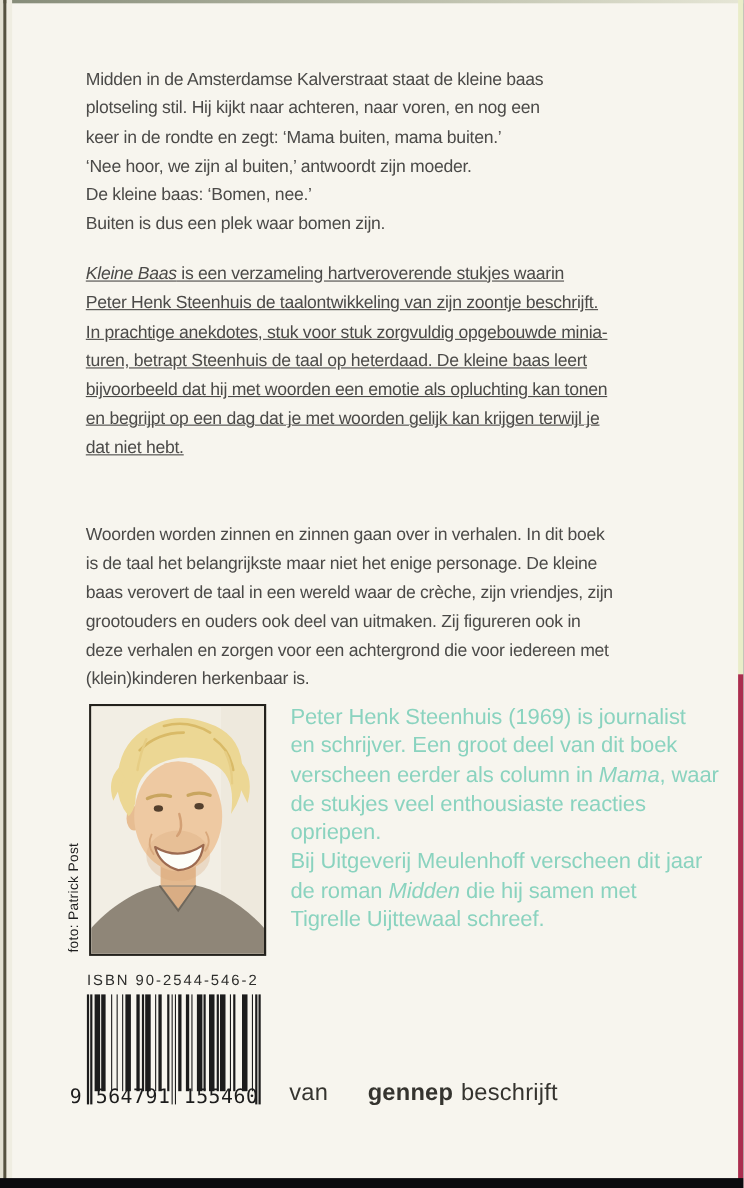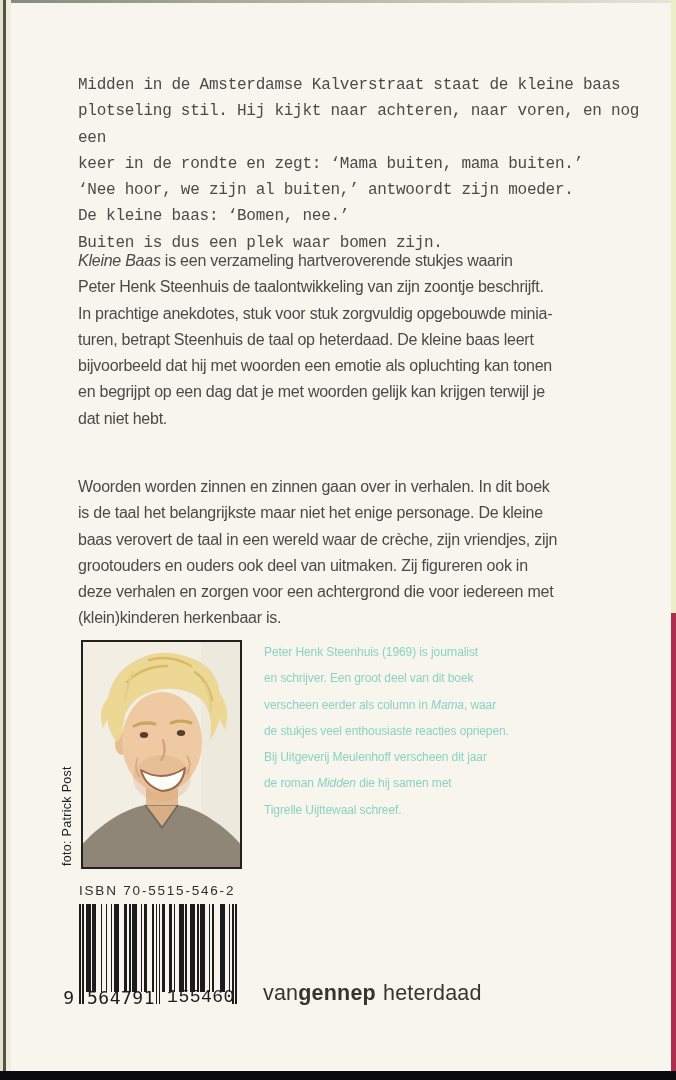--- a/index.html
+++ b/index.html
@@ -20,68 +20,68 @@
   .edge-right-bottom{position:absolute;left:671px;top:613px;width:5px;height:467px;background:var(--edge-red,#ab2e4e);}
   .edge-bottom{position:absolute;left:0;top:1071px;width:676px;height:9px;background:var(--bottom-strip,#0b0b0e);}
 
   
   .blurb{
     position:absolute;left:78px;width:575px;margin:0;
     font-size:16px;line-height:26.3px;letter-spacing:-0.25px;
     color:var(--body-text,#4b4a48);
     white-space:pre-line;
   }
-  #p1{top:72px;font-family:Liberation Mono, monospace;}
-  #p2{top:248px;}
+  #p1{top:60px;}
+  #p2{top:237px;text-decoration:underline;}
   #p3{top:474px;}
   .italic{font-style:italic;}
 
   
   .photo-frame{
     position:absolute;left:81px;top:640px;width:157px;height:225px;
     border:2px solid #23211c;background:#f2eee4;
   }
   .photo-frame svg{display:block;}
   .photo-caption{
     position:absolute;left:60px;top:866px;width:120px;height:14px;
     transform:rotate(-90deg);transform-origin:0 0;
     font-size:12.5px;letter-spacing:0.3px;color:#1f1f1f;white-space:nowrap;
   }
 
   
   .bio{
     position:absolute;left:264px;top:639px;width:390px;margin:0;
-    font-size:12px;line-height:26.3px;letter-spacing:-0.1px;
+    font-size:20px;line-height:26.3px;letter-spacing:-0.1px;
     color:var(--mint-text,#8ad3bf);
     white-space:pre-line;
   }
 
   
   .isbn{
     position:absolute;left:79px;top:883px;
     font-size:13.5px;letter-spacing:1.8px;color:#2e2e2c;
   }
   .barcode{position:absolute;left:0;top:0;}
   .bars{position:absolute;left:79px;top:904px;width:158px;height:100px;}
   .bars .bar{position:absolute;top:0;background:var(--bar-color,#1c1c1c);}
   .ean{
     position:absolute;top:987px;
     font-family:"DejaVu Sans Mono",monospace;
     font-size:18px;color:#1c1c1c;letter-spacing:0.5px;text-align:center;
   }
   .ean.d9{left:60px;width:18px;}
   .ean.g1{left:85px;width:72px;}
-  .ean.g2{left:165px;width:72px;font-family:Liberation Mono, monospace;}
+  .ean.g2{left:165px;width:72px;}
 
   
   .publisher{
     position:absolute;left:263px;top:981px;
     font-size:21.5px;letter-spacing:0.2px;color:#35342f;
   }
-  .publisher .b{font-weight:bold;}
+  .publisher .b{font-weight:bold;margin-left:36px;}
   .publisher .city{margin-left:0.33em;}
 </style>
 </head>
 <body>
 
 <div class="cover">
 
   <div class="edge-top"></div>
   <div class="edge-left-outer"></div>
   <div class="edge-left-line"></div>
@@ -148,21 +148,21 @@
   <div class="photo-caption">foto: Patrick Post</div>
 
   <p class="bio"><span>Peter Henk Steenhuis (1969) is journalist
 en schrijver. Een groot deel van dit boek
 verscheen eerder als column in </span><span class="italic">Mama</span><span>, waar
 de stukjes veel enthousiaste reacties opriepen.
 Bij Uitgeverij Meulenhoff verscheen dit jaar
 de roman </span><span class="italic">Midden</span><span> die hij samen met
 Tigrelle Uijttewaal schreef.</span></p>
 
-  <div class="isbn">ISBN 70-5515-546-2</div>
+  <div class="isbn">ISBN 90-2544-546-2</div>
 
   <div class="barcode">
     <div class="bars">
         <div class="bar" style="left: 0px; width: 1.66px; height: 100px;"></div>
         <div class="bar" style="left: 3.33px; width: 1.66px; height: 100px;"></div>
         <div class="bar" style="left: 6.65px; width: 4.99px; height: 88px;"></div>
         <div class="bar" style="left: 13.31px; width: 3.33px; height: 88px;"></div>
         <div class="bar" style="left: 21.62px; width: 1.66px; height: 88px;"></div>
         <div class="bar" style="left: 26.61px; width: 1.66px; height: 88px;"></div>
         <div class="bar" style="left: 31.6px; width: 1.66px; height: 88px;"></div>
@@ -188,15 +188,15 @@
         <div class="bar" style="left: 141.37px; width: 4.99px; height: 88px;"></div>
         <div class="bar" style="left: 149.68px; width: 1.66px; height: 88px;"></div>
         <div class="bar" style="left: 153.01px; width: 1.66px; height: 100px;"></div>
         <div class="bar" style="left: 156.34px; width: 1.66px; height: 100px;"></div>
       </div>
     <span class="ean d9">9</span>
     <span class="ean g1">564791</span>
     <span class="ean g2">155460</span>
   </div>
 
-  <div class="publisher"><span>van</span><span class="b">gennep</span><span class="city">heterdaad</span></div>
+  <div class="publisher"><span>van</span><span class="b">gennep</span><span class="city">beschrijft</span></div>
 
 </div>
 
 </body></html>

